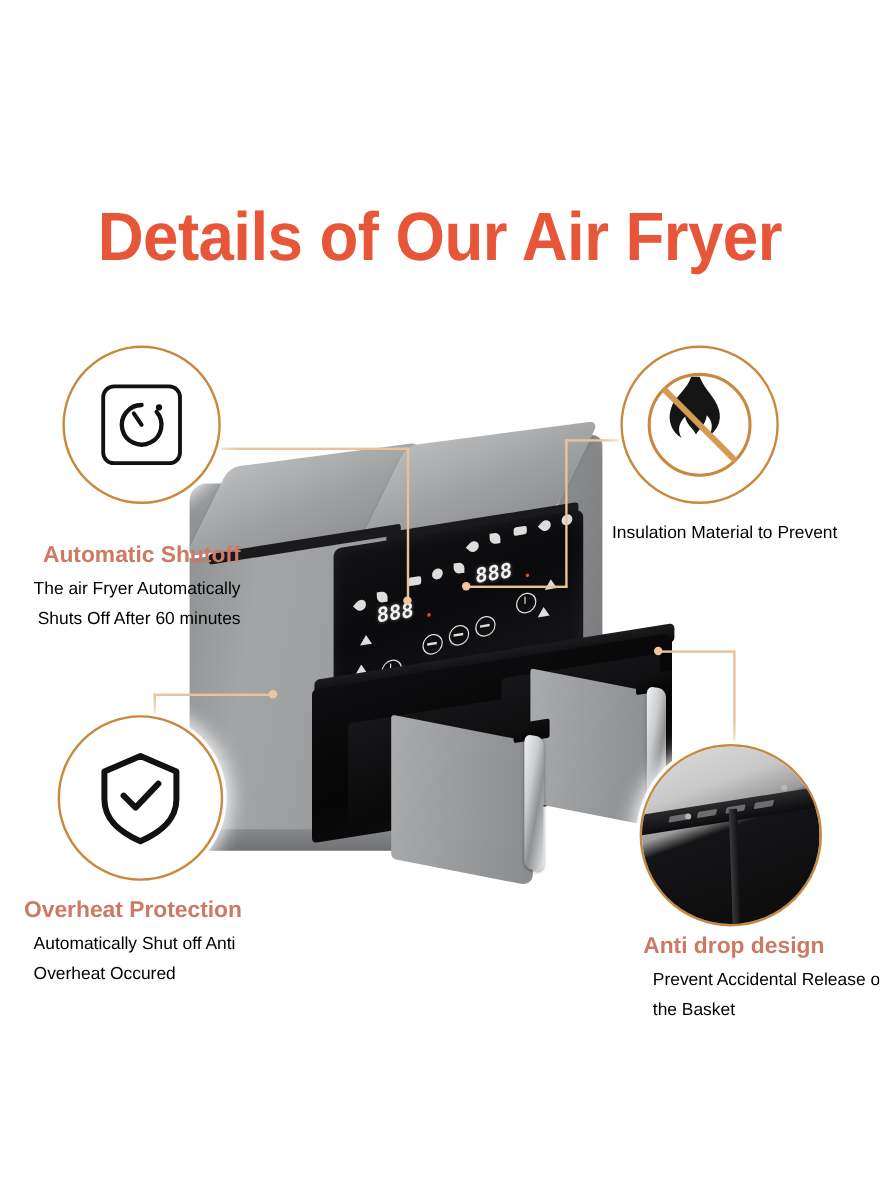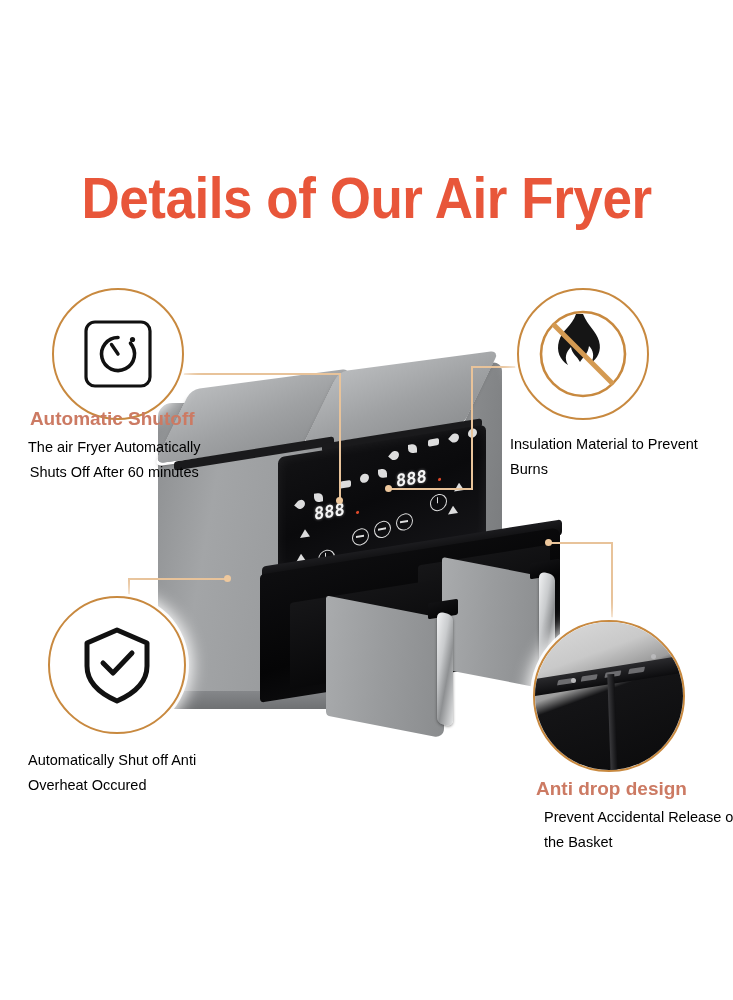--- a/index.html
+++ b/index.html
@@ -297,21 +297,21 @@
     margin: 0 0 5px 0;
     white-space: nowrap;
   }
   .feature-line {
     font-family: "Liberation Sans Narrow", "Liberation Sans", sans-serif;
     font-size: 14.5px;
     line-height: 25px;
     color: #000000;
     white-space: nowrap;
   }
-  .ft-shutoff  { left: 24px;  top: 408px; text-align: center; }
+  .ft-shutoff  { left: 24px;  top: 452px; text-align: right; }
   .ft-scalding { left: 508px; top: 432px; text-align: left; }
   .ft-overheat { left: 20px;  top: 748px; text-align: left; }
   .ft-antidrop { left: 536px; top: 778px; text-align: left; }
   .ft-overheat .feature-line,
   .ft-antidrop .feature-line { padding-left: 8px; }
   .ft-shutoff .feature-line  { padding-left: 4px; }
   .ft-scalding .feature-line { padding-left: 2px; }
 </style>
 </head>
 <body>
@@ -450,24 +450,24 @@
   </div>
 
   <div class="feature-text ft-shutoff">
     <div class="feature-title">Automatic Shutoff</div>
     <div class="feature-line">The air Fryer Automatically</div>
     <div class="feature-line">Shuts Off After 60 minutes</div>
   </div>
 
   <div class="feature-text ft-scalding">
     <div class="feature-line">Insulation Material to Prevent</div>
-    <div class="feature-line">Burns</div>
   </div>
 
   <div class="feature-text ft-overheat">
+    <div class="feature-title">Overheat Protection</div>
     <div class="feature-line">Automatically Shut off Anti</div>
     <div class="feature-line">Overheat Occured</div>
   </div>
 
   <div class="feature-text ft-antidrop">
     <div class="feature-title">Anti drop design</div>
     <div class="feature-line">Prevent Accidental Release of</div>
     <div class="feature-line">the Basket</div>
   </div>
 

